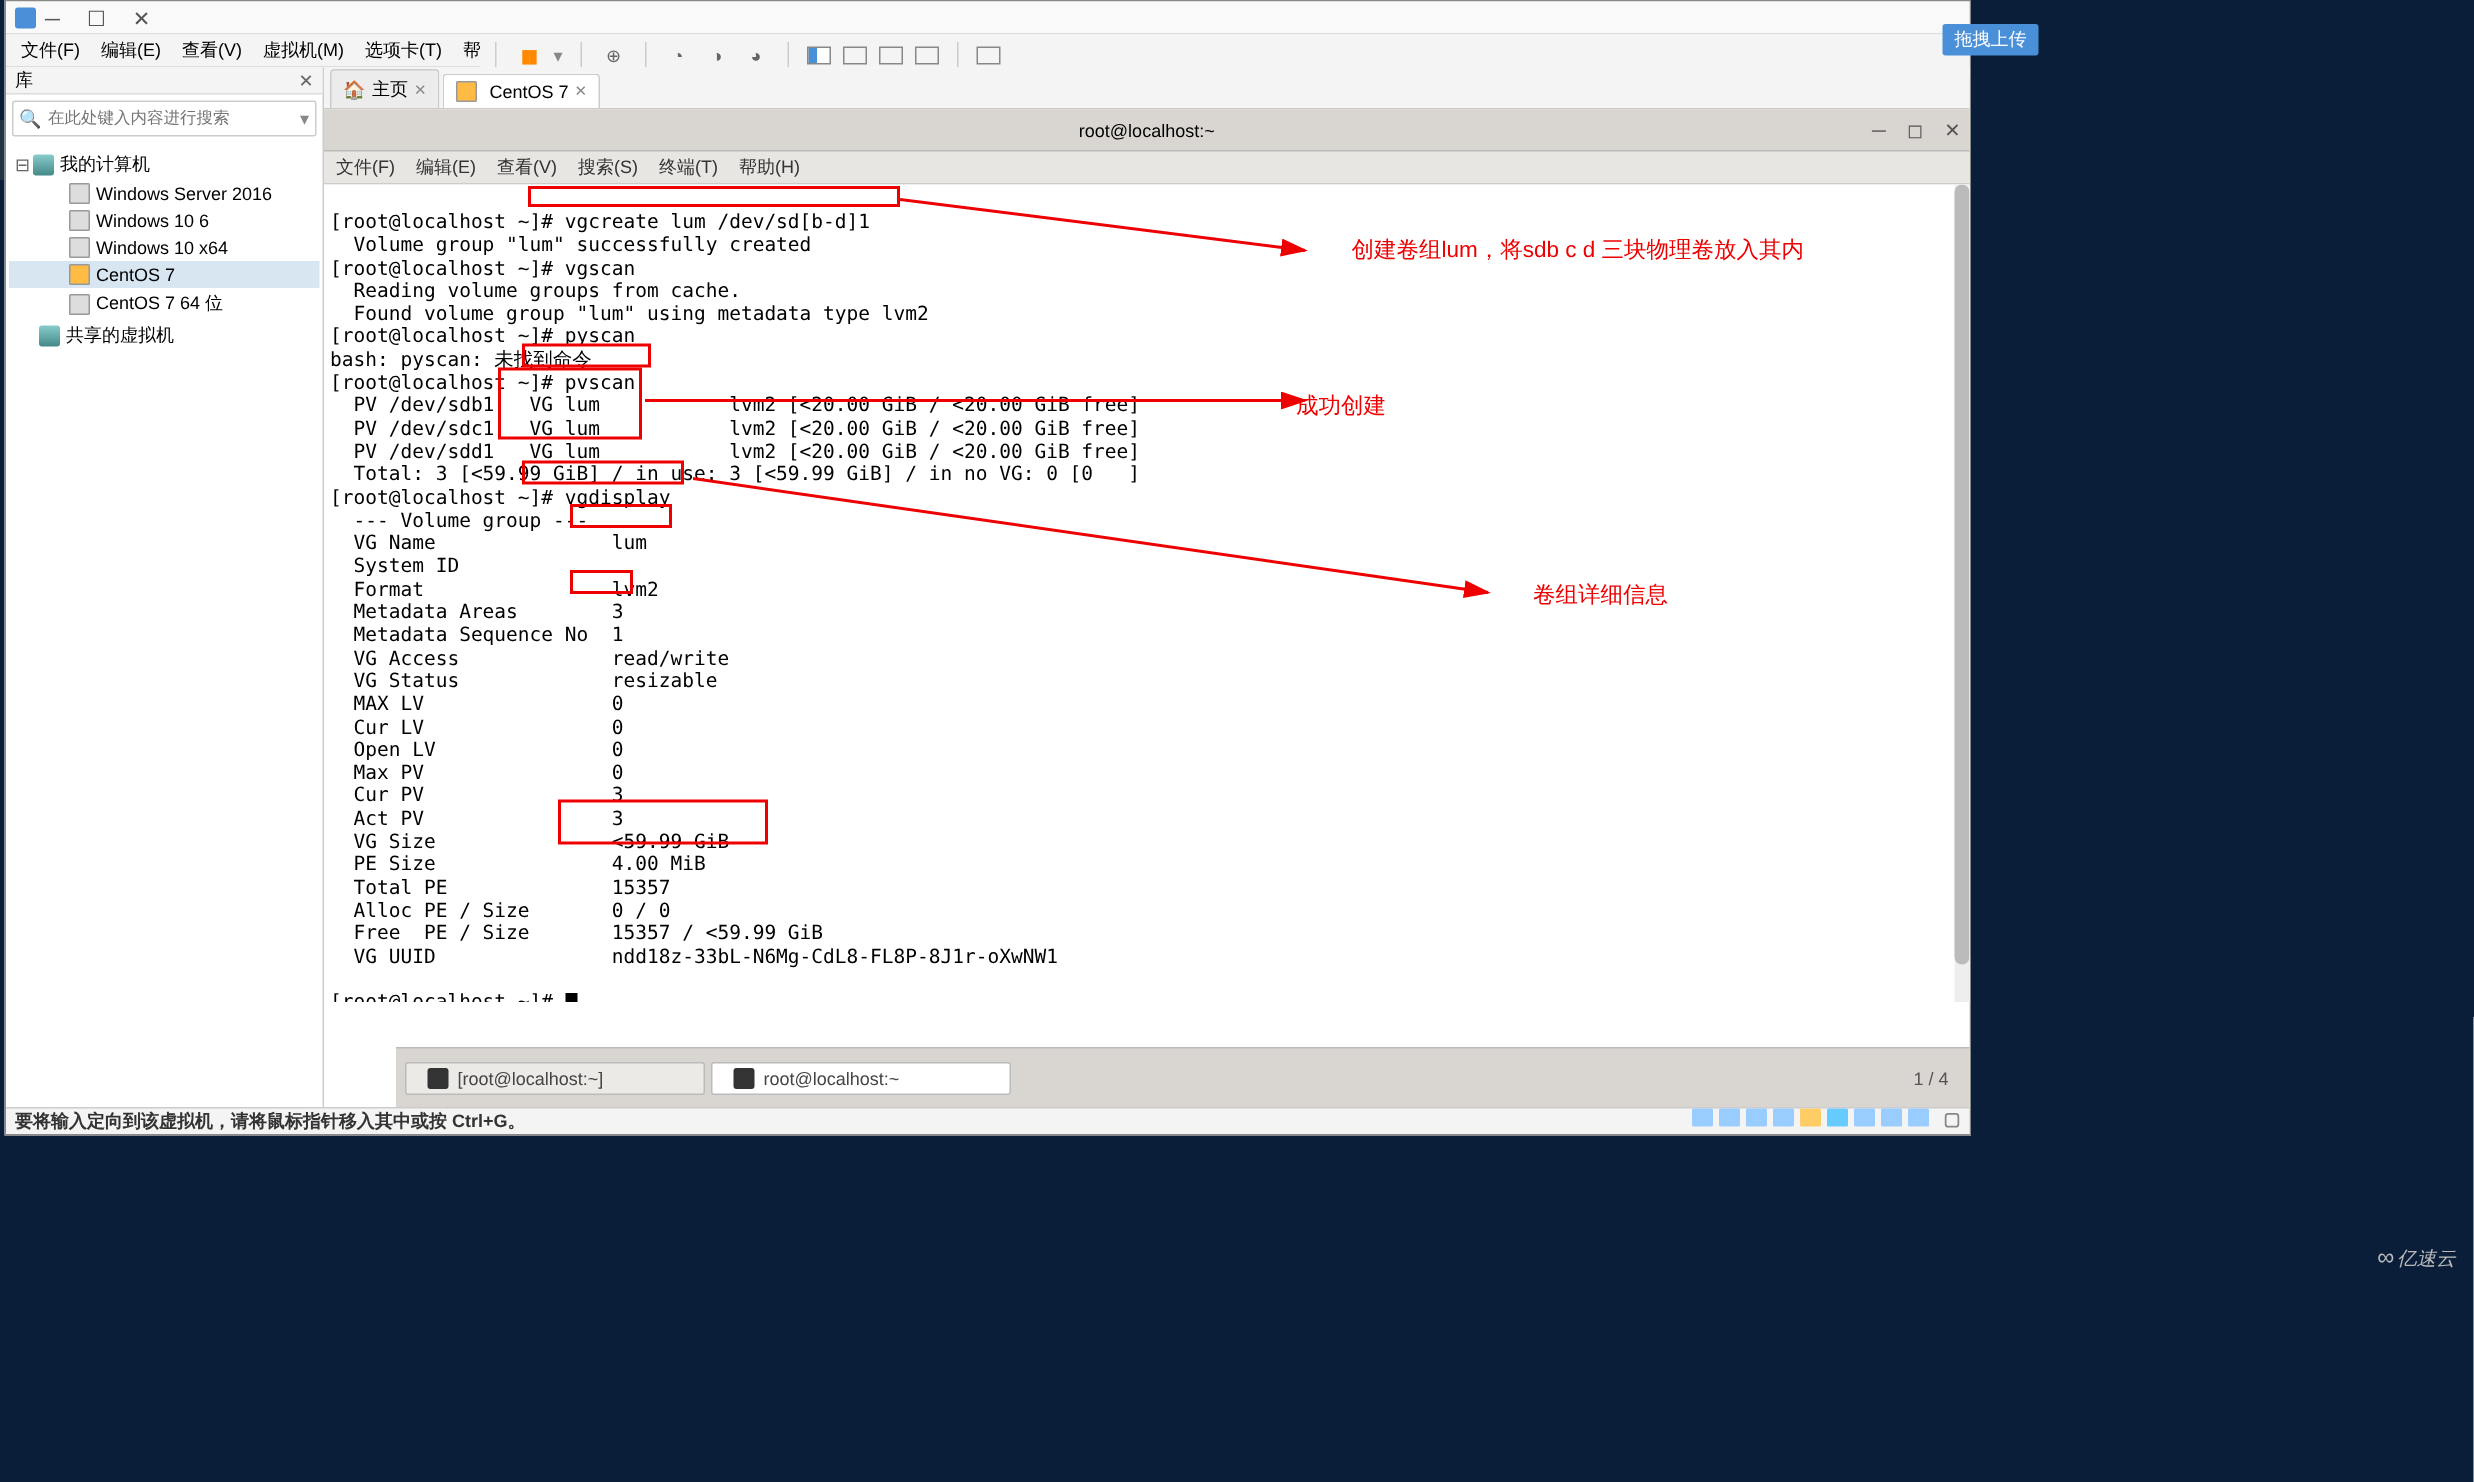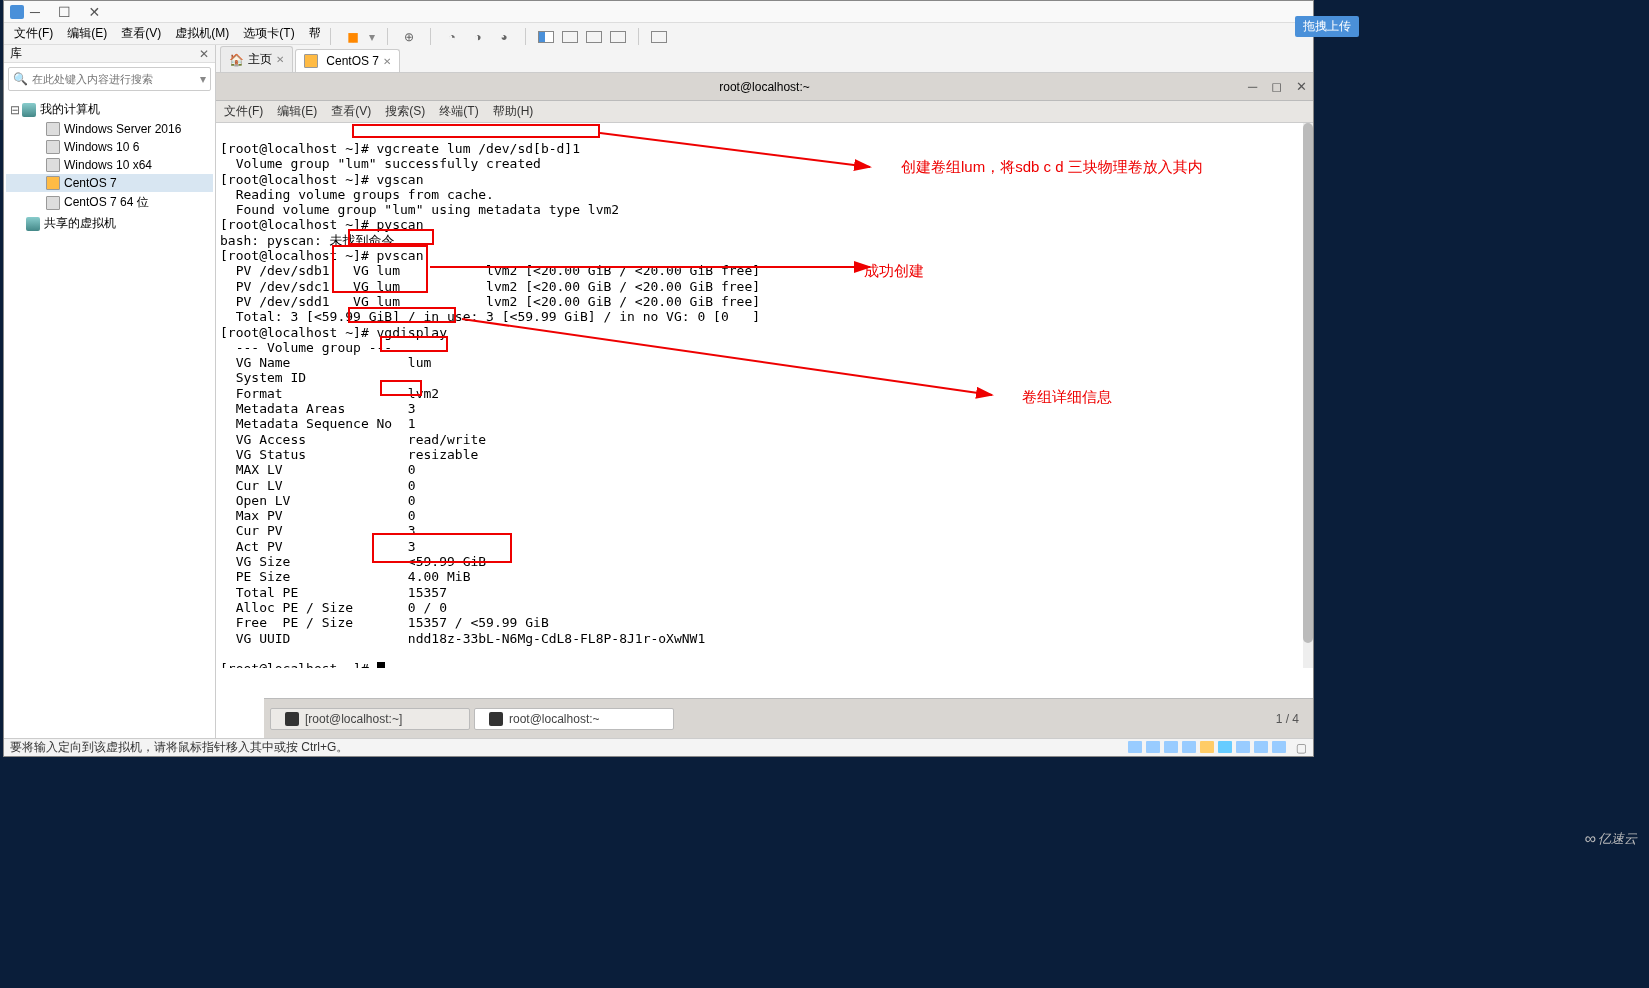--- a/index.html
+++ b/index.html
@@ -44,21 +44,21 @@
 .terminal-body { background: #fff; color: #000; font-family: "DejaVu Sans Mono", Consolas, monospace; font-size: 13px; line-height: 15.3px; padding: 18px 4px; white-space: pre; position: relative; height: 545px; overflow: hidden; }
 .scrollbar-v { position: absolute; right: 0; top: 0; width: 10px; height: 100%; background: #eee; }
 .scrollbar-thumb { position: absolute; right: 0; width: 10px; background: #bbb; border-radius: 5px; }
 .red-box { border: 2px solid #ee0000; position: absolute; pointer-events: none; }
 .red-text { color: #ee0000; font-family: "Microsoft YaHei", sans-serif; font-size: 15px; position: absolute; }
 .arrow-svg { position: absolute; pointer-events: none; }
 .taskbar { position: absolute; bottom: 0; left: 0; right: 0; height: 40px; background: #d9d6d2; border-top: 1px solid #bbb; display: flex; align-items: center; padding: 0 6px; gap: 4px; margin-left: 48px; }
 .task-item { padding: 3px 14px; background: #eceae7; border: 1px solid #bbb; border-radius: 2px; display: flex; align-items: center; gap: 6px; font-size: 12px; color: #444; min-width: 200px; }
 .task-item.active { background: #fff; }
 .task-counter { margin-left: auto; color: #555; padding-right: 8px; }
-.statusbar { position: absolute; bottom: 0; left: 0; right: 0; height: 18px; background: #f4f4f4; border-top: 1px solid #ccc; display: flex; align-items: center; padding: 0 6px; color: #333; }
+.statusbar { position: absolute; bottom: 0; left: 0; right: 0; height: 18px; background: #f4f4f4; border-top: 1px solid #ccc; display: flex; align-items: flex-start; padding: 0 6px; color: #333; font-weight: bold; }
 .status-icons { margin-left: auto; display: flex; gap: 4px; }
 .sicon { width: 14px; height: 12px; background: #9cf; border-radius: 1px; }
 .upload-badge { position: absolute; right: 290px; top: 16px; background: #4a90d9; color: #fff; padding: 2px 8px; font-size: 12px; border-radius: 2px; }
 .watermark { position: absolute; right: 12px; bottom: 140px; color: #bbb; font-size: 13px; display: flex; align-items: center; gap: 2px; font-style: italic; }
 .cursor-block { display: inline-block; width: 8px; height: 14px; background: #000; vertical-align: text-bottom; }
 .side-strip { position: absolute; left: 0; top: 0; width: 3px; height: 757px; background: #0a1e3a; }
 .strip-item { width: 3px; height: 40px; background: #234; margin-top: 80px; }
 </style>
 </head>
 <body>

